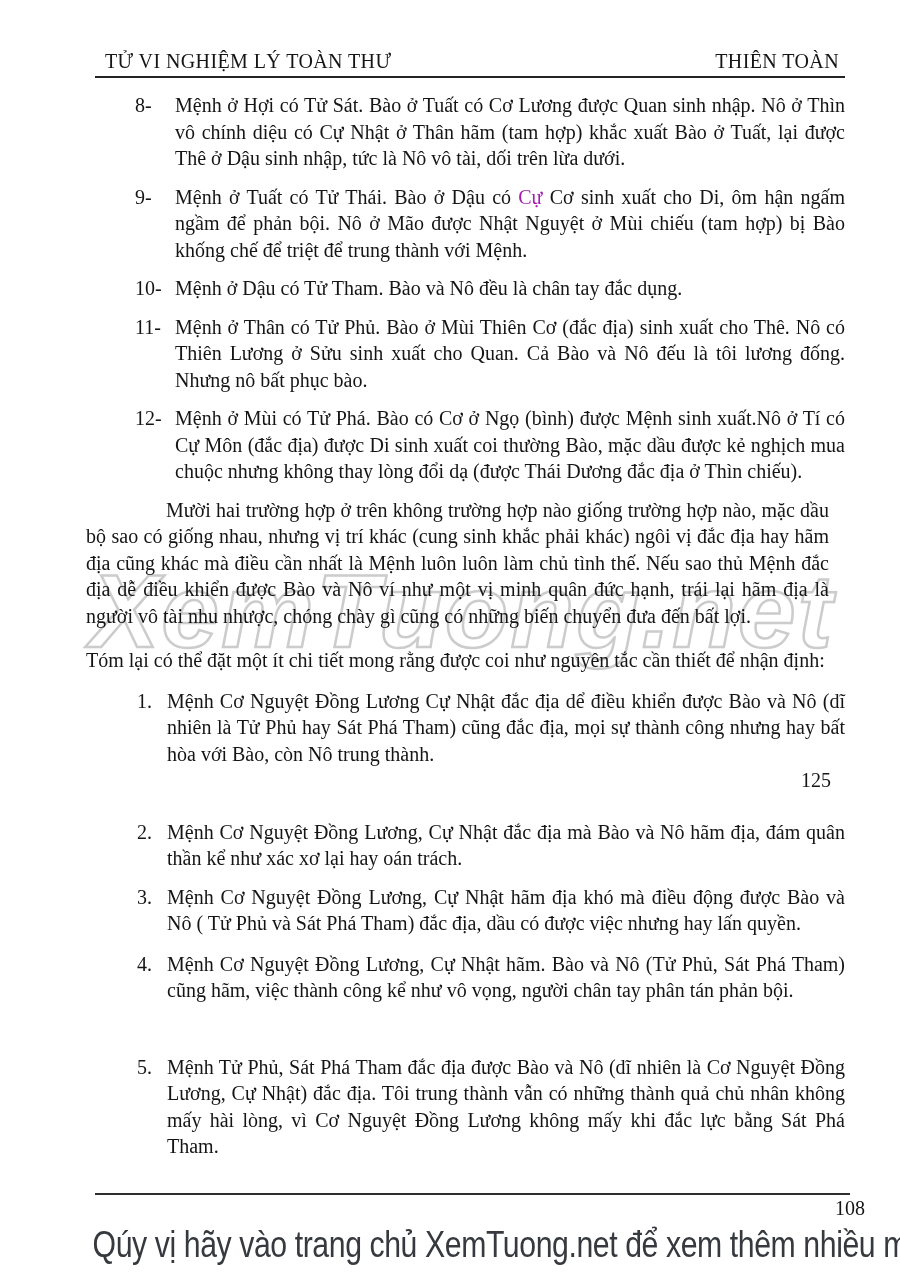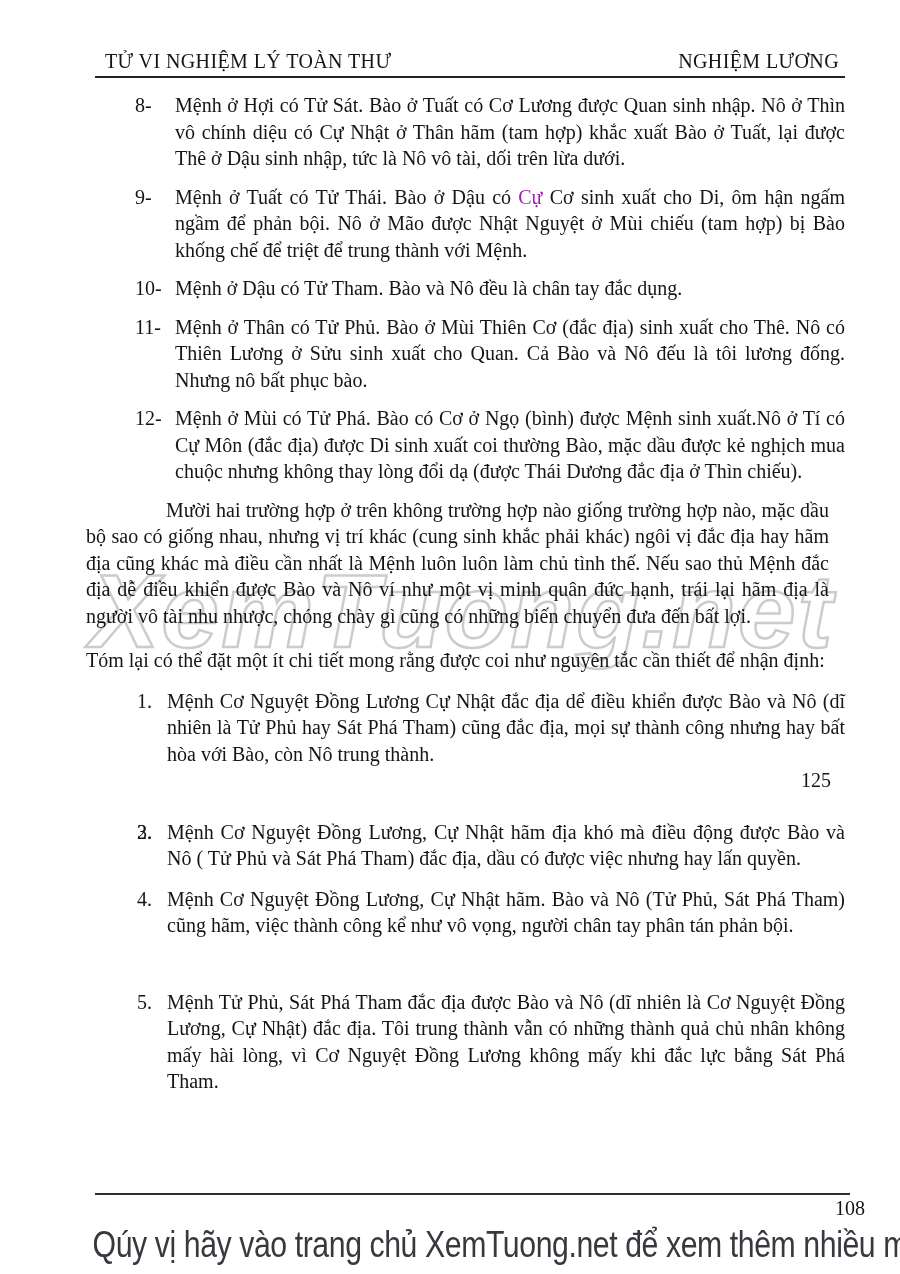--- a/index.html
+++ b/index.html
@@ -67,21 +67,21 @@
     color:#36393d; letter-spacing:-0.5px;
   }
 </style>
 </head>
 <body>
 
 <div class="page">
 
   <div class="header">
     <span class="left">TỬ VI NGHIỆM LÝ TOÀN THƯ</span>
-    <span class="right">NGHIỆM LƯƠNG</span>
+    <span class="right">THIÊN TOÀN</span>
   </div>
 
   <div class="watermark">XemTuong.net</div>
 
   <div class="content">
 
     <div class="item-a">
       <span class="marker">8-</span>
       <span>Mệnh ở Hợi có Tử Sát. Bào ở Tuất có Cơ Lương được Quan sinh nhập. Nô ở Thìn vô chính diệu có Cự Nhật ở Thân hãm (tam hợp) khắc xuất Bào ở Tuất, lại được Thê ở Dậu sinh nhập, tức là Nô vô tài, dối trên lừa dưới.</span>
     </div>
@@ -114,20 +114,21 @@
 
       <div class="item-b">
         <span class="marker">1.</span>
         <span>Mệnh Cơ Nguyệt Đồng Lương Cự Nhật đắc địa dể điều khiển được Bào và Nô (dĩ nhiên là Tử Phủ hay Sát Phá Tham) cũng đắc địa, mọi sự thành công nhưng hay bất hòa với Bào, còn Nô trung thành.</span>
       </div>
 
       <div class="inline-num">125</div>
 
       <div class="item-b mb2">
         <span class="marker">2.</span>
+        <span>Mệnh Cơ Nguyệt Đồng Lương, Cự Nhật đắc địa mà Bào và Nô hãm địa, đám quân thần kể như xác xơ lại hay oán trách.</span>
       </div>
 
       <div class="item-b mb3">
         <span class="marker">3.</span>
         <span>Mệnh Cơ Nguyệt Đồng Lương, Cự Nhật hãm địa khó mà điều động được Bào và Nô ( Tử Phủ và Sát Phá Tham) đắc địa, dầu có được việc nhưng hay lấn quyền.</span>
       </div>
 
       <div class="item-b">
         <span class="marker">4.</span>
         <span>Mệnh Cơ Nguyệt Đồng Lương, Cự Nhật hãm. Bào và Nô (Tử Phủ, Sát Phá Tham) cũng hãm, việc thành công kể như vô vọng, người chân tay phân tán phản bội.</span>

